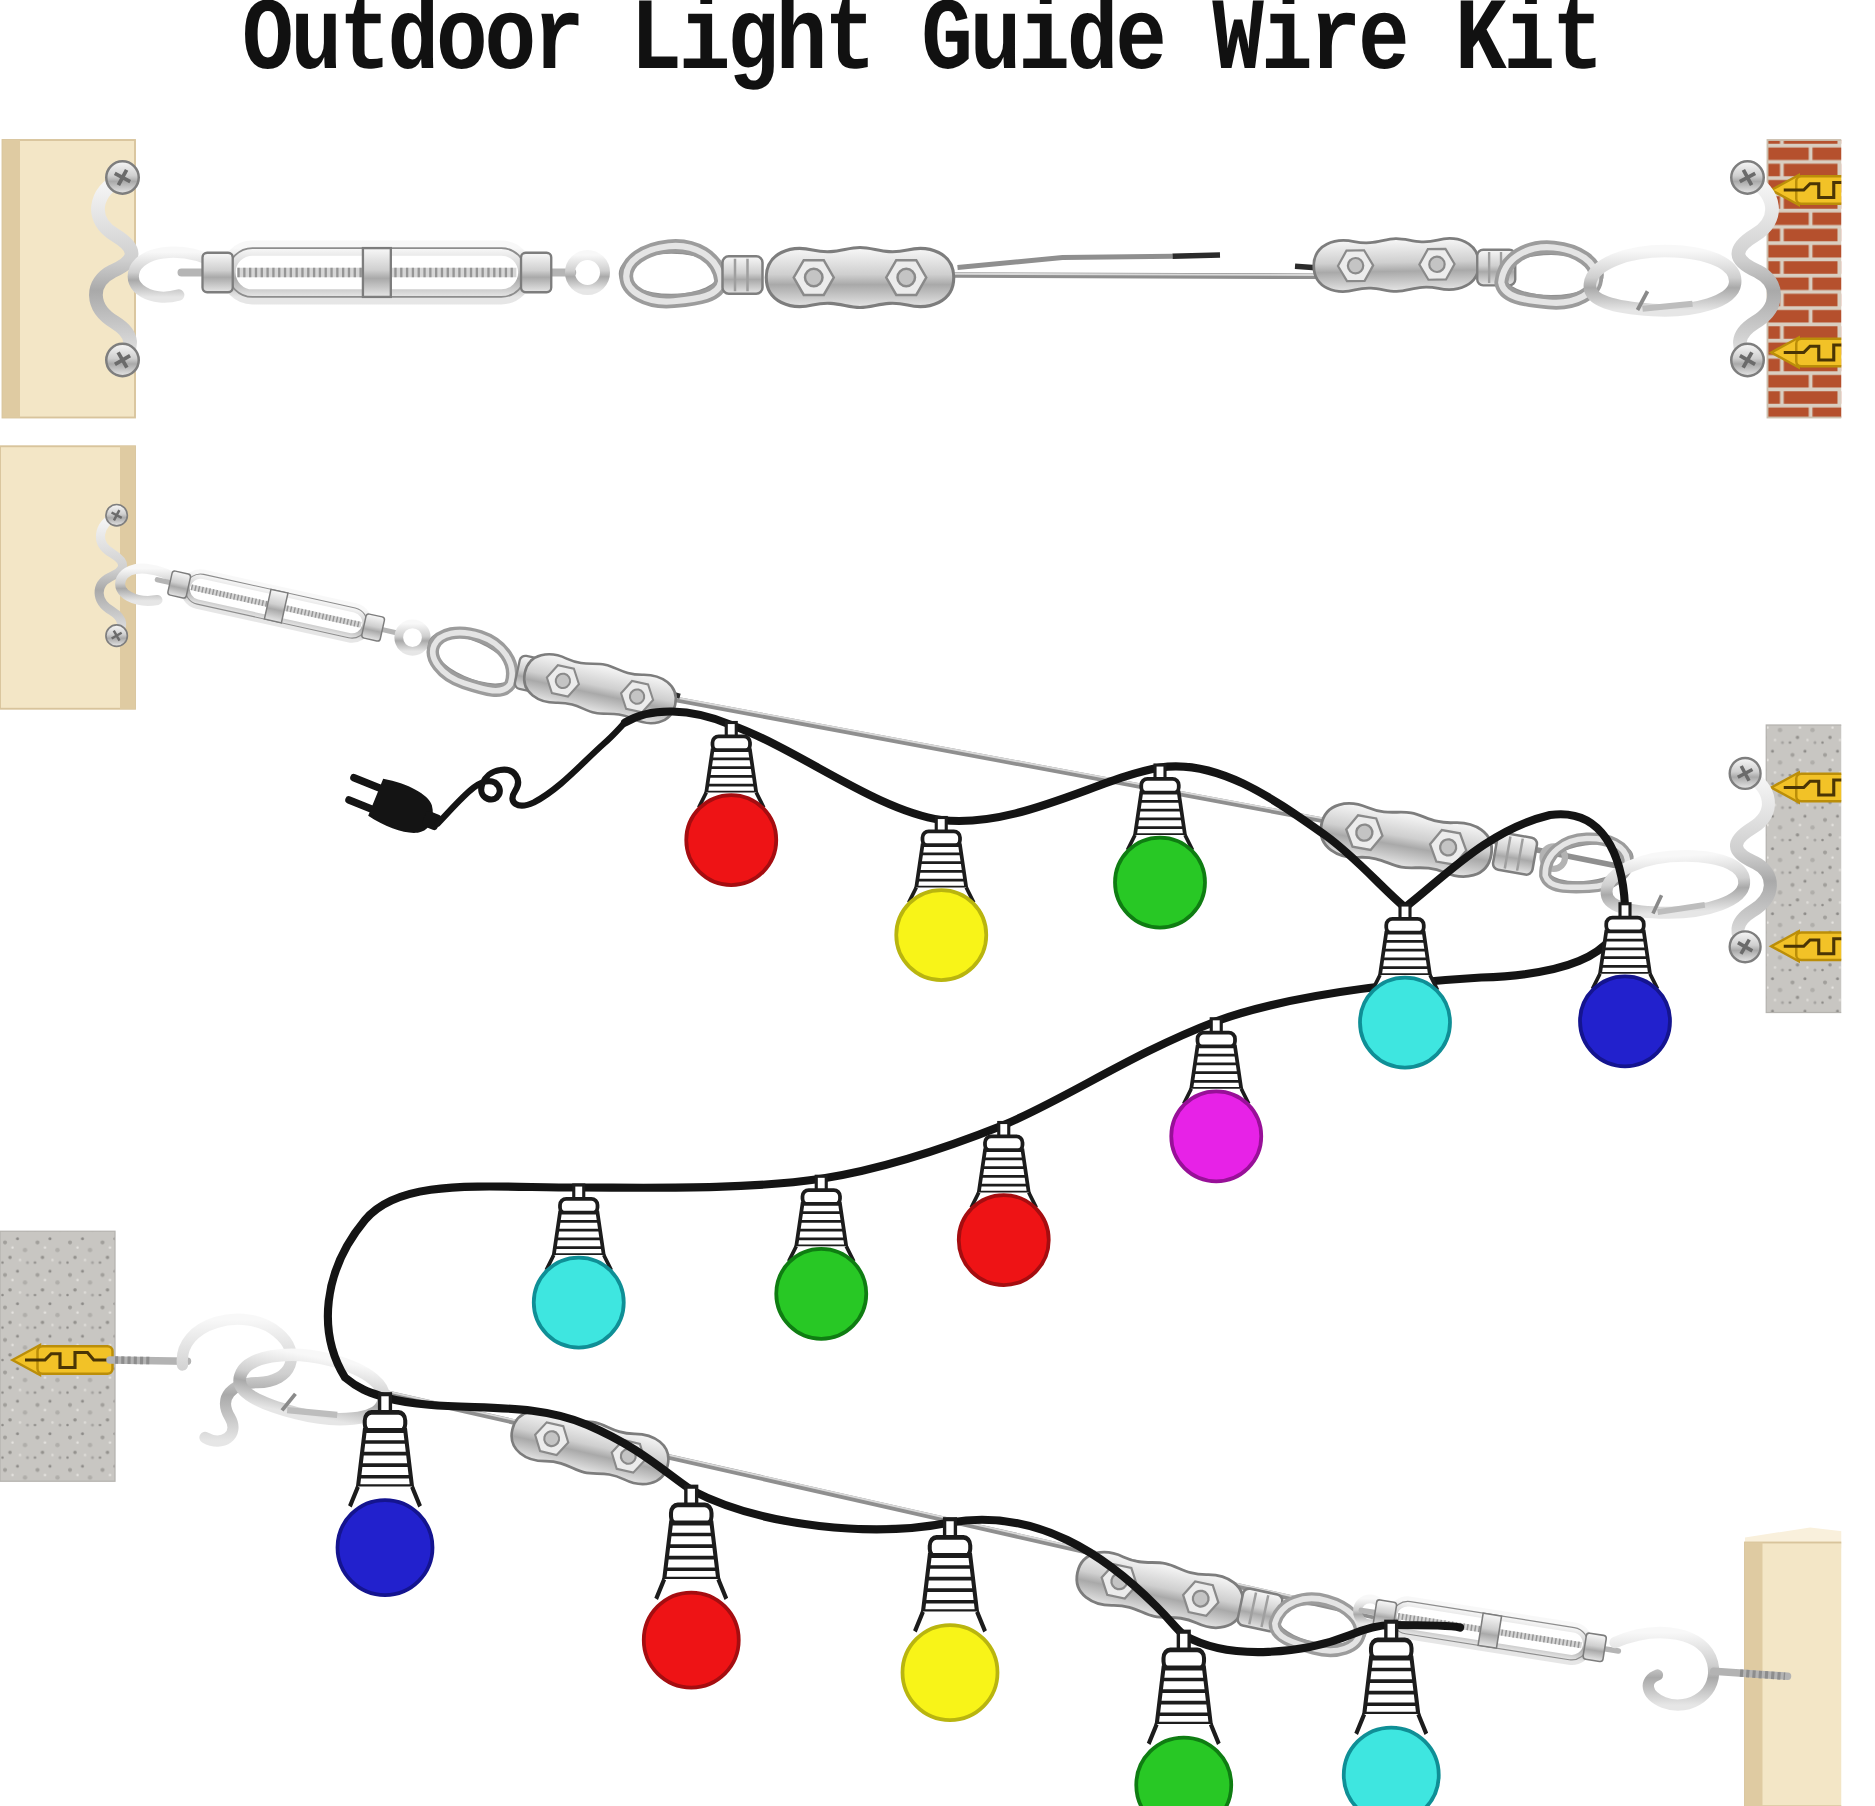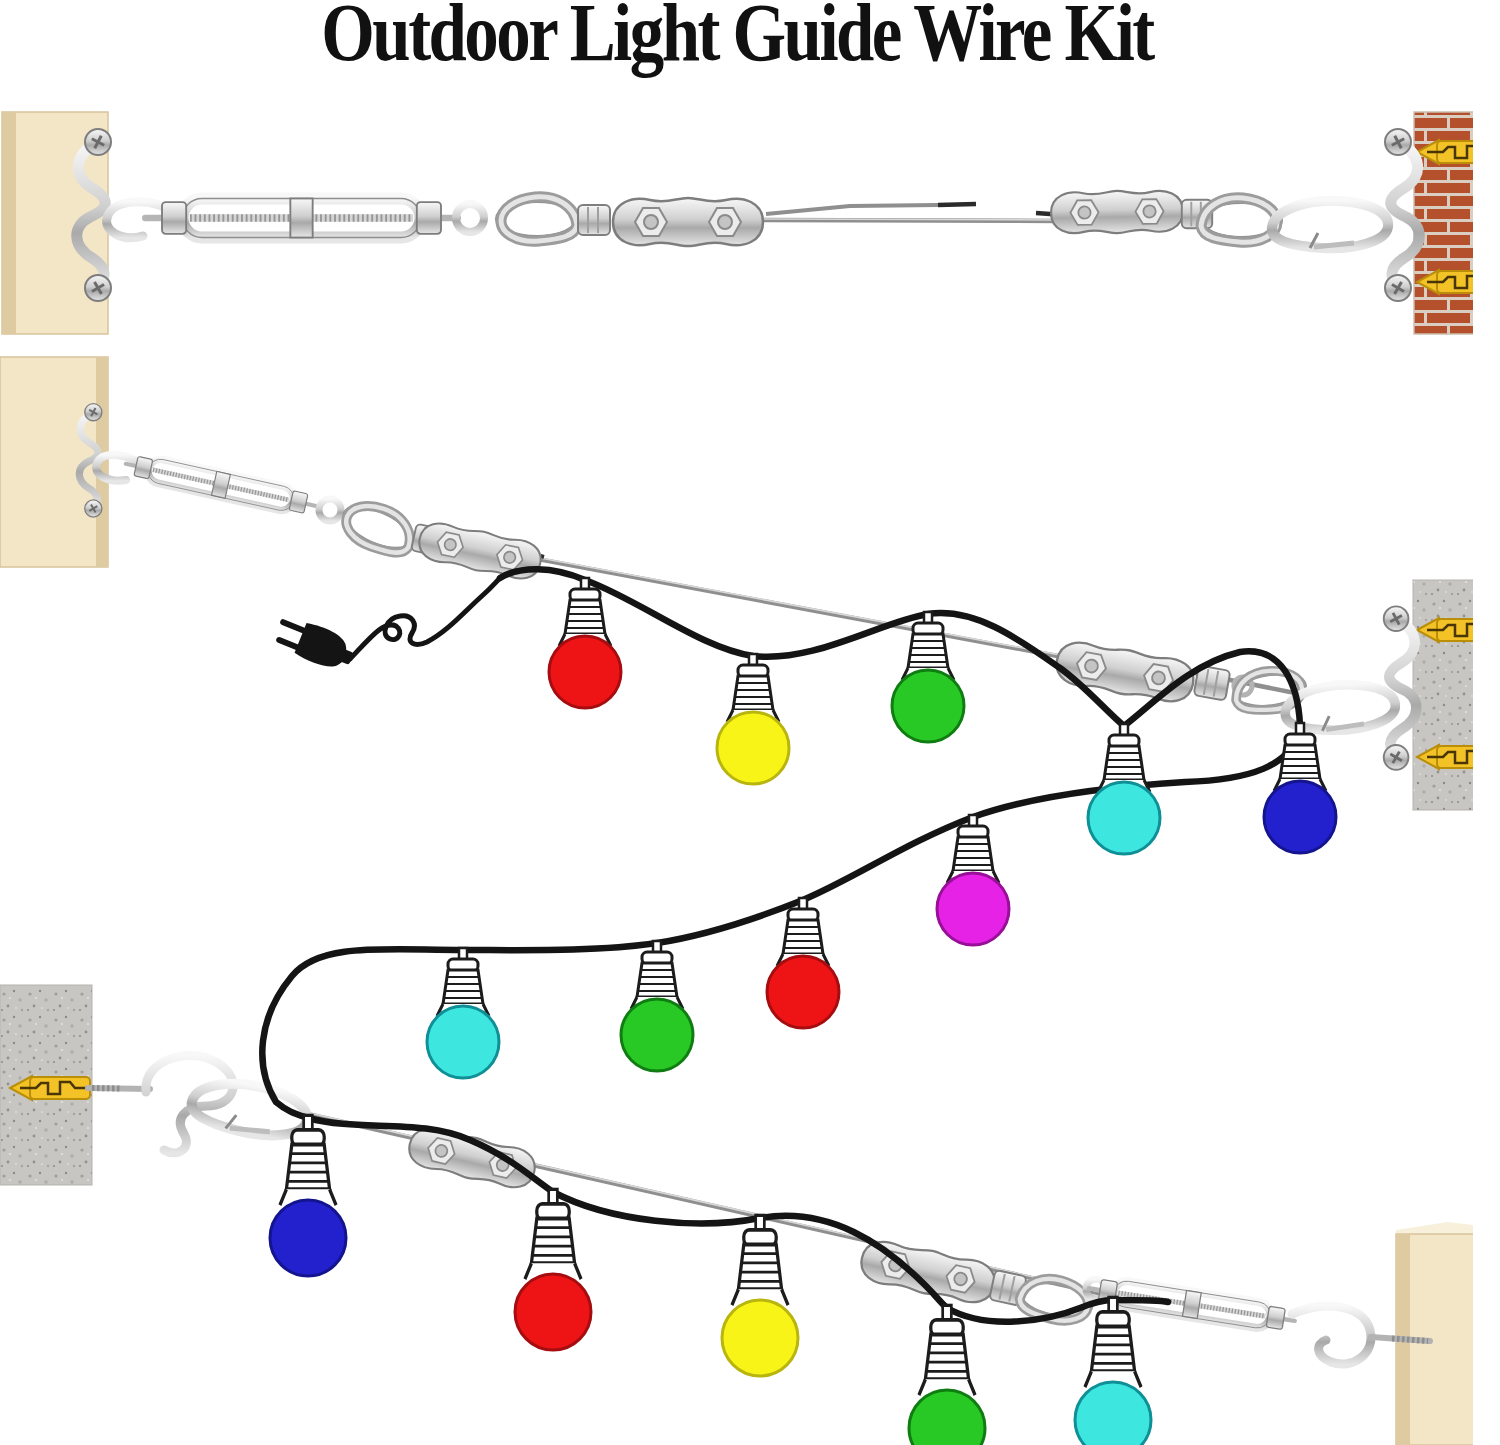--- a/index.html
+++ b/index.html
@@ -1,17 +1,17 @@
 <!DOCTYPE html>
 <html><head>
 <meta charset="utf-8">
 <style>
   html,body{margin:0;padding:0;background:#fff;}
   #stage{position:relative;width:1473px;height:1445px;background:#fff;overflow:hidden;
-         font-family:Liberation Serif, serif;}
+         font-family:Liberation Mono, monospace;}
   .title{position:absolute;top:-14px;left:50%;transform:translateX(-50%) scaleX(0.84);
          transform-origin:center top;white-space:nowrap;margin:0;
          font-size:82px;font-weight:700;letter-spacing:-3px;color:#111;}
   svg{position:absolute;left:0;top:0;}
   .metal{stroke-linecap:round;stroke-linejoin:round;}
 </style>
 </head>
 <body>
 
 <div id="stage">

